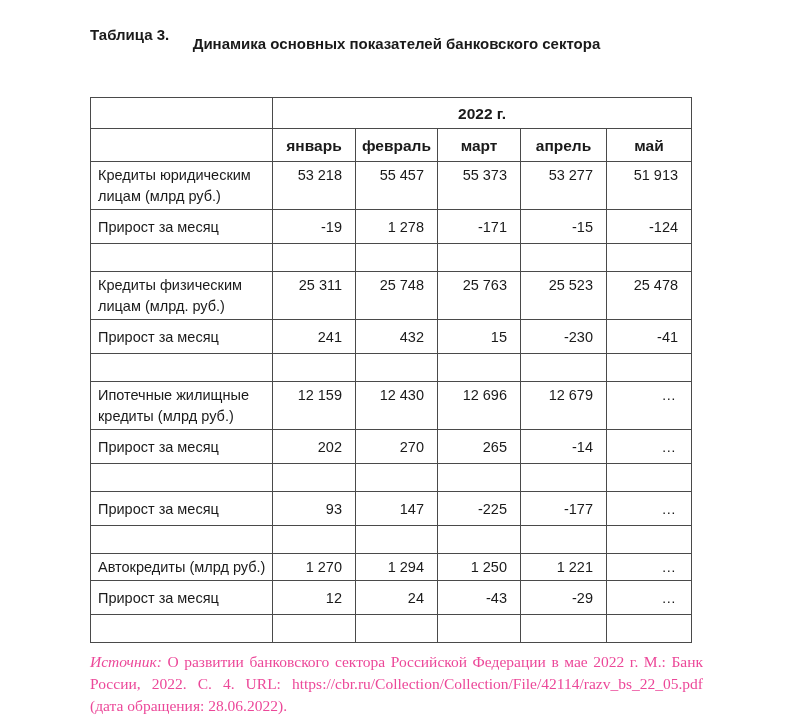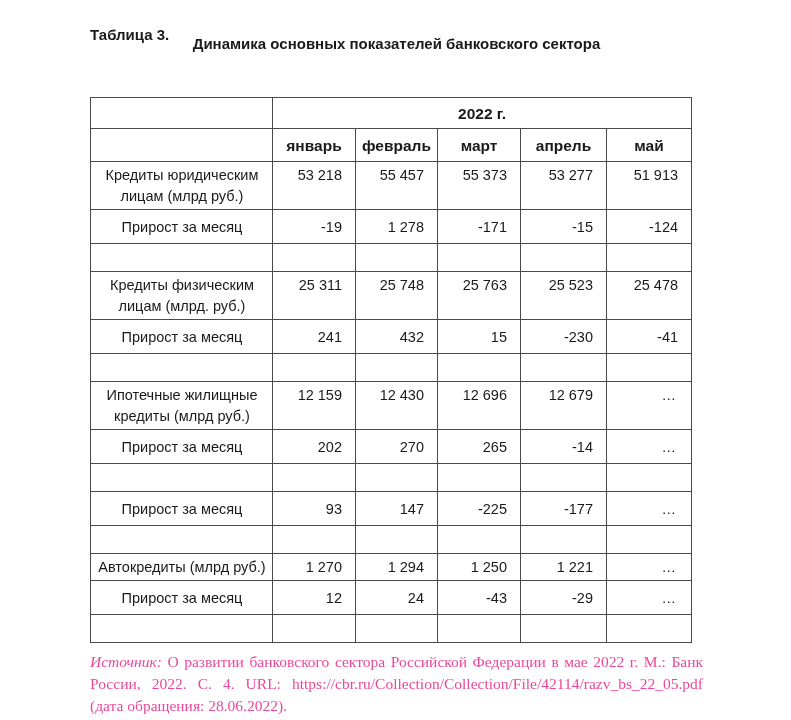--- a/index.html
+++ b/index.html
@@ -57,21 +57,21 @@
   }
   .months-row td { height: 27px; }
   .month-cell {
     text-align: center;
     font-weight: 700 !important;
     font-size: 15.5px !important;
     vertical-align: middle;
     border-radius: 12px;
   }
   .label-cell {
-    text-align: center;
+    text-align: left;
     padding: 3px 6px 2px 7px;
     hyphens: manual;
     -webkit-hyphens: manual;
   }
   .num-cell {
     text-align: right;
     padding: 3px 13px 2px 2px;
   }
   .num-cell.dots { letter-spacing: 2px; }
   tr.row-main td { vertical-align: top; }

